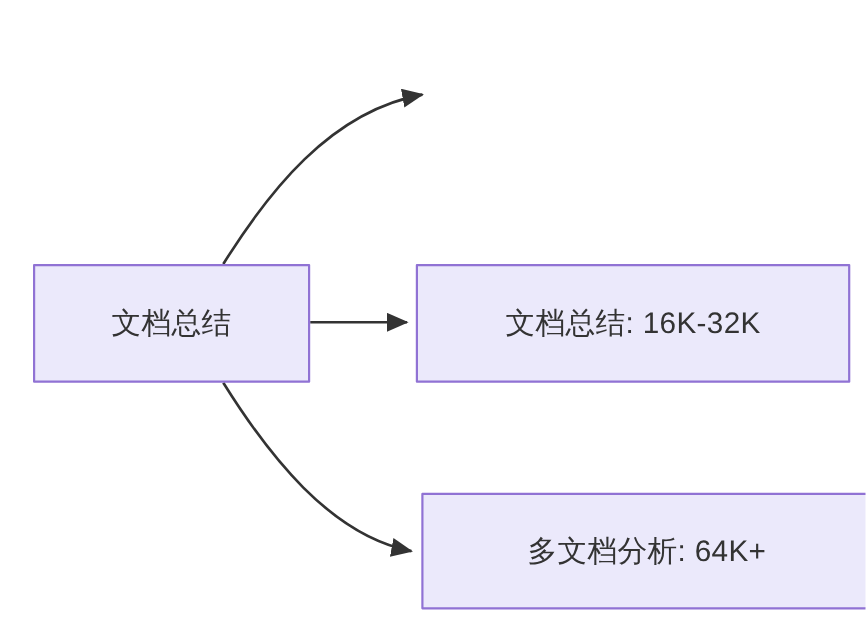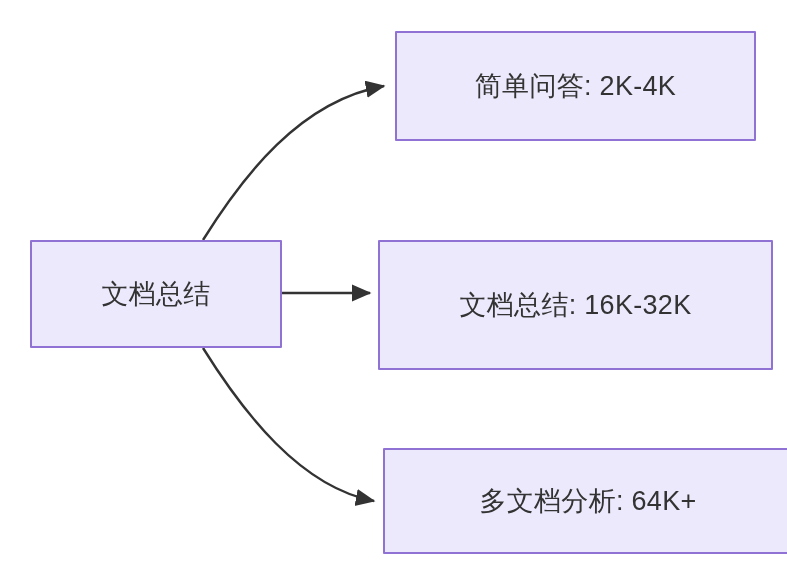--- a/index.html
+++ b/index.html
@@ -42,21 +42,21 @@
     font-size: 27px;
     line-height: 1.2;
     letter-spacing: 0.3px;
     white-space: nowrap;
     text-align: center;
     font-family: "Liberation Sans", "DejaVu Sans", sans-serif;
   }
   
   #node-root      { left: 30px;  top: 240px; width: 252px; height: 108px; }
   #node-simple-qa { left: 395px; top: 31px;  width: 361px; height: 110px; }
-  #node-doc-sum   { left: 378px; top: 240px; width: 395px; height: 130px; }
+  #node-doc-sum   { left: 378px; top: 240px; width: 395px; height: 108px; }
   #node-multi-doc { left: 383px; top: 448px; width: 410px; height: 106px; }
 </style>
 </head>
 <body>
 
 <div id="diagram-canvas">
 
   <svg id="edge-layer" viewBox="0 0 787 572">
     <defs>
       <marker id="arrowhead" markerWidth="9" markerHeight="9" refX="7.6" refY="3.6" orient="auto" markerUnits="strokeWidth">
@@ -68,23 +68,20 @@
 
     <path d="M 282 293 L 370 293" fill="none" stroke="#333333" stroke-width="2.4" marker-end="url(#arrowhead)"></path>
 
     <path d="M 203 348 C 243 412, 300 487, 374 501" fill="none" stroke="#333333" stroke-width="2.4" marker-end="url(#arrowhead)"></path>
   </svg>
 
   <div class="flow-node" id="node-root">
     <span class="node-label">文档总结</span>
   </div>
 
-  <div class="flow-node" id="node-simple-qa">
-    <span class="node-label">简单问答: 2K-4K</span>
-  </div>
 
   <div class="flow-node" id="node-doc-sum">
     <span class="node-label">文档总结: 16K-32K</span>
   </div>
 
   <div class="flow-node" id="node-multi-doc">
     <span class="node-label">多文档分析: 64K+</span>
   </div>
 
 </div>

